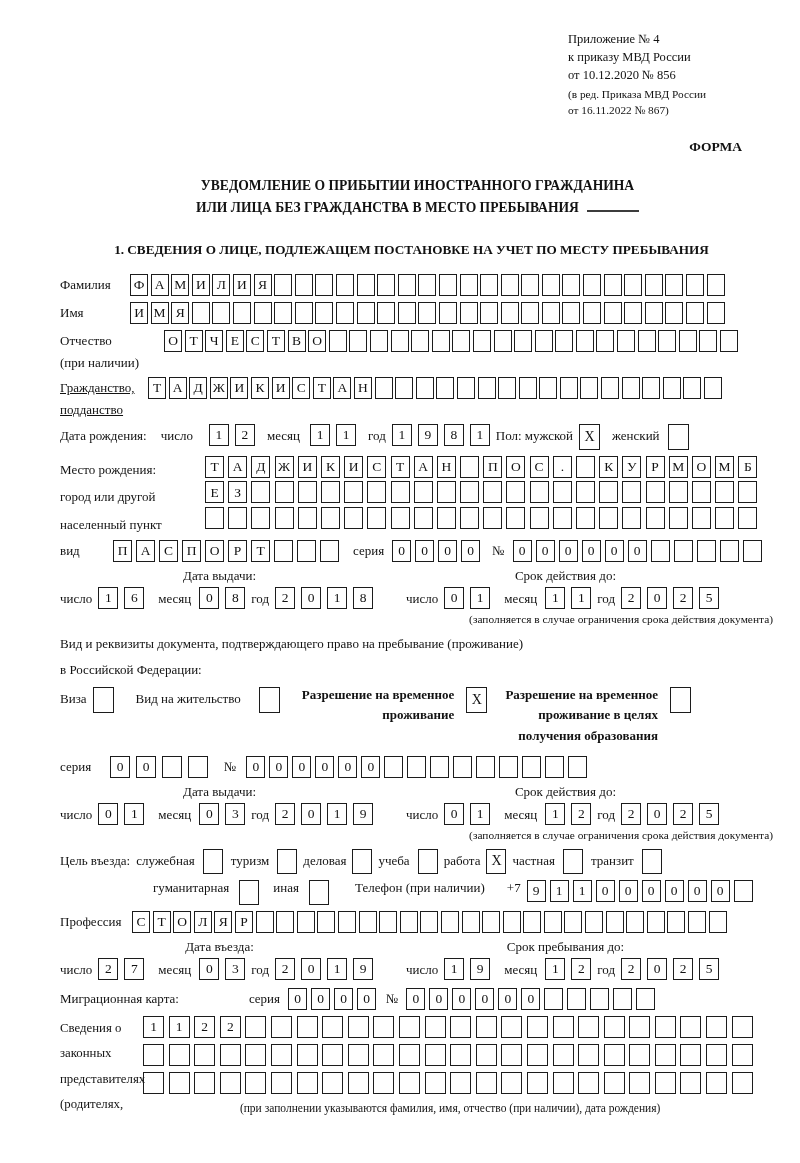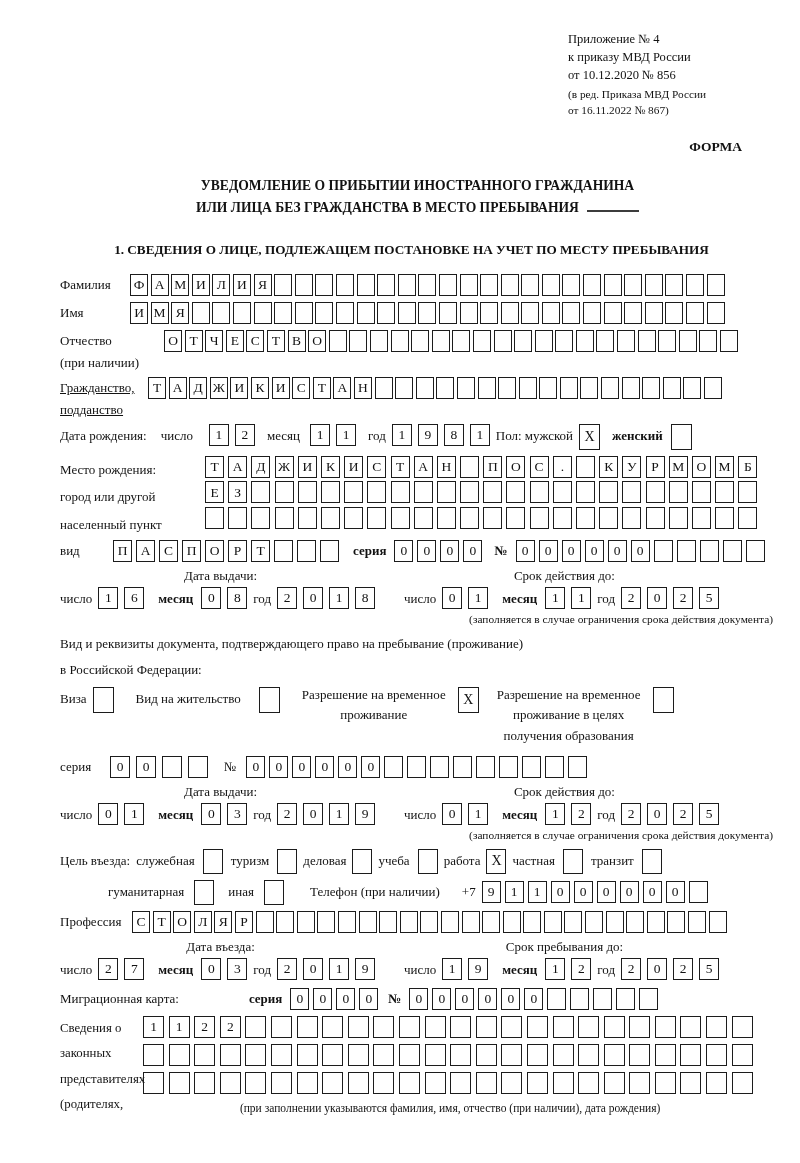--- a/index.html
+++ b/index.html
@@ -25,39 +25,39 @@
         display:flex;align-items:center;justify-content:center;font-size:13.5px;line-height:1;}
   .cellrow.dt .cell{width:18px;margin-right:6px;}
   .cellrow.md .cell{width:17px;margin-right:4px;}
   .cellrow.bp .cell{width:17px;margin-right:4.2px;}
   .cellrow.lg .cell{width:19px;margin-right:4.6px;}
   .cb{flex:none;box-sizing:content-box;width:19px;height:24px;border:1.6px solid #1c1c1c;
       display:flex;align-items:center;justify-content:center;font-size:14px;}
   
   .w70{width:70px;} .w104{width:104px;} .w88{width:88px;text-decoration:underline;} .w53{width:53px;} .w50{width:50px;} .w72{width:72px;} .w83{width:83px;} .w145{width:145px;}
   .ml6{margin-left:6px;} .ml8{margin-left:8px;} .ml10{margin-left:10px;} .ml12{margin-left:12px;} .ml14{margin-left:14px;}
-  .mr6{margin-right:6px;} .mr8{margin-right:8px;font-weight:bold;} .mr10{margin-right:10px;} .mr14{margin-right:14px;}
+  .mr6{margin-right:6px;} .mr8{margin-right:8px;} .mr10{margin-right:10px;} .mr14{margin-right:14px;}
   .birthrow .lbl{padding-top:4px;}
   .mrlabels div{line-height:27.4px;}
   .bp-rows .cellrow{margin-bottom:3.6px;}
   .doc-title{text-align:center;font-weight:bold;margin:4px 0 7px 0;font-size:13.2px;}
   .dates{display:flex;margin-bottom:4px;}
   .d-col{flex:none;}
   .d-col.right{margin-left:auto;margin-right:50px;}
   .d-head{text-align:center;margin-bottom:3px;}
   .d-line{display:flex;align-items:flex-start;}
   .d-line .lbl{padding-top:4px;}
   .note{font-size:11.4px;text-align:right;margin:1px 2px 8px 0;}
   .intro{margin:2px 0 4px 0;line-height:1.7;}
   .permits{margin:4px 0 10px 0;}
-  .permits .plabel{text-align:center;line-height:1.55;flex:none;}
+  .permits .plabel{text-align:right;line-height:1.55;flex:none;font-weight:bold;}
   .permits .cb{margin-top:2px;}
   .purposes{align-items:center;}
   .purposes .cb{width:18px;height:23px;}
-  .phone-row{margin-left:48px;align-items:center;}
+  .phone-row{margin-left:93px;}
   .phone-row .cb{width:18px;height:23px;}
   .reps .cellrow{margin-bottom:6.4px;}
   .reps-note{font-size:11.5px;text-align:center;margin-top:8px;}
   .repslabels div{line-height:25.6px;font-size:12.8px;}
 </style>
 </head>
 <body>
 
 <div class="page">
 

